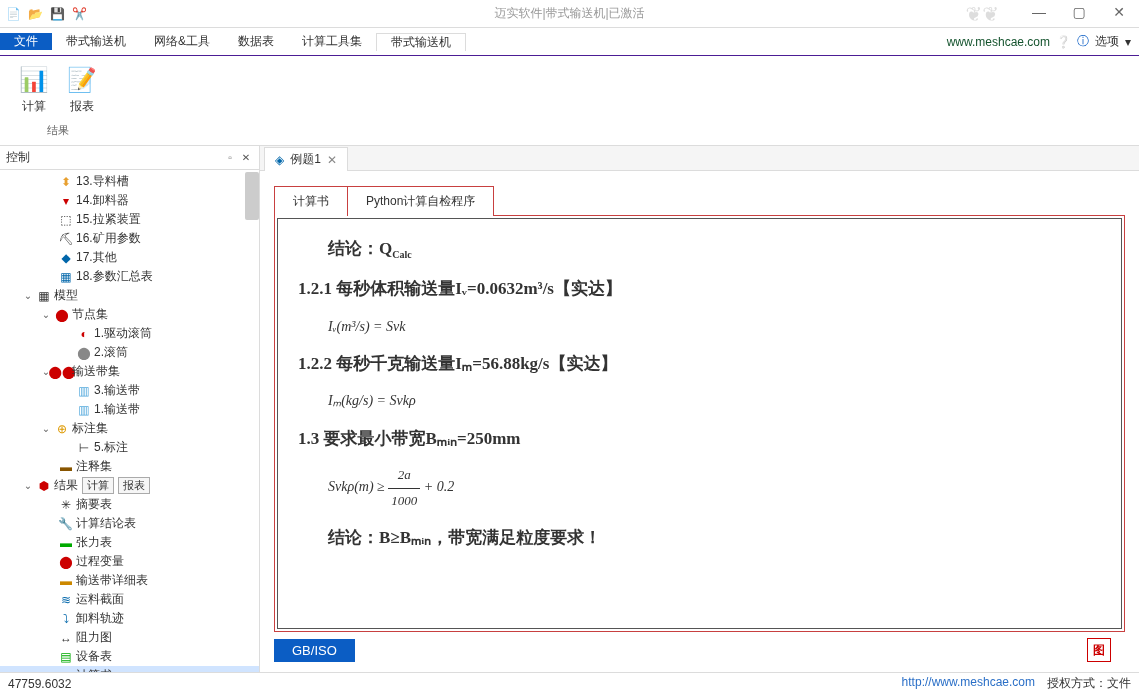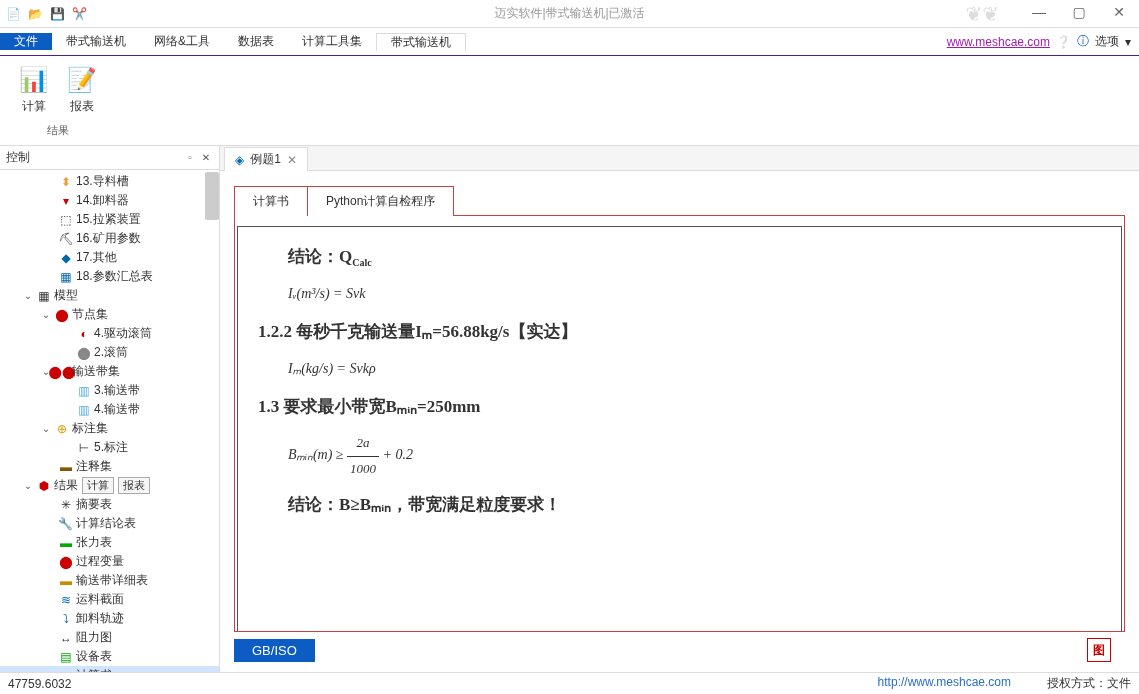--- a/index.html
+++ b/index.html
@@ -9,32 +9,32 @@
 .tb-icon { width: 20px; height: 20px; display: flex; align-items: center; justify-content: center; cursor: pointer; }
 .title-text { position: absolute; left: 50%; transform: translateX(-50%); color: #999; font-size: 12px; }
 .window-controls { position: absolute; right: 0; top: 0; display: flex; }
 .win-btn { width: 40px; height: 24px; display: flex; align-items: center; justify-content: center; cursor: pointer; font-size: 14px; color: #666; }
 .deco { position: absolute; right: 140px; top: 2px; color: #ddd; font-size: 20px; }
 
 .menubar { height: 28px; display: flex; align-items: center; border-bottom: 1px solid #4c1d95; }
 .menu-item { padding: 0 14px; display: flex; align-items: center; cursor: pointer; }
 .menu-item.active { background: #0b5dc4; color: #fff; }
 .menu-right { margin-left: auto; display: flex; align-items: center; gap: 6px; padding-right: 8px; }
-.url { color: #a21caf; text-decoration: underline; }
+.url { color: #14532d; }
 
 .ribbon { height: 90px; border-bottom: 1px solid #dcdcdc; padding: 6px 10px 2px 14px; display: flex; align-items: flex-start; }
 .ribbon-group { display: flex; flex-direction: column; align-items: center; }
 .ribbon-btns { display: flex; gap: 8px; }
 .ribbon-btn { display: flex; flex-direction: column; align-items: center; cursor: pointer; padding: 2px 4px; }
 .ribbon-icon { width: 32px; height: 32px; display: flex; align-items: center; justify-content: center; font-size: 24px; }
 .ribbon-label { font-size: 12px; margin-top: 2px; }
 .group-label { font-size: 11px; color: #666; margin-top: 6px; }
 
 .workspace { flex: 1; display: flex; overflow: hidden; }
-.panel-left { width: 220px; border-right: 1px solid #dcdcdc; display: flex; flex-direction: column; }
+.panel-left { width: 260px; border-right: 1px solid #dcdcdc; display: flex; flex-direction: column; }
 .panel-header { padding: 3px 6px; border-bottom: 1px solid #dcdcdc; display: flex; align-items: center; }
 .panel-title { flex: 1; }
 .panel-ctl { width: 14px; height: 14px; display: flex; align-items: center; justify-content: center; cursor: pointer; font-size: 10px; color: #555; margin-left: 2px; }
 .tree { flex: 1; overflow-y: auto; padding: 2px 0; position: relative; }
 .tree-scroll { position: absolute; right: 0; top: 2px; width: 14px; height: 48px; background: #ccc; border-radius: 2px; }
 .ti { display: flex; align-items: center; padding: 1px 2px; cursor: pointer; white-space: nowrap; }
 .ti.selected { background: #d0e4ff; }
 .caret { width: 12px; text-align: center; color: #666; font-size: 10px; display: inline-block; }
 .ticon { width: 16px; height: 16px; display: inline-flex; align-items: center; justify-content: center; margin: 0 2px; font-size: 12px; }
 .ti-btn { border: 1px solid #aaa; padding: 0 4px; margin-left: 4px; font-size: 11px; background: #f6f6f6; cursor: pointer; }
@@ -43,33 +43,33 @@
 .doc-tabs { display: flex; border-bottom: 1px solid #dcdcdc; background: #f5f5f5; padding-left: 4px; }
 .doc-tab { padding: 3px 10px; background: #fff; border: 1px solid #dcdcdc; border-bottom: none; display: flex; align-items: center; gap: 6px; position: relative; top: 1px; }
 .doc-close { cursor: pointer; color: #888; }
 .doc-body { flex: 1; padding: 14px 14px 10px 14px; display: flex; flex-direction: column; overflow: hidden; }
 .sub-tabs { display: flex; }
 .sub-tab { padding: 6px 18px; border: 1px solid #c84040; border-bottom: none; background: #fff; cursor: pointer; position: relative; top: 1px; }
 .sub-tab + .sub-tab { border-left: none; text-align: right; }
 .sub-tab.active { z-index: 2; }
 .sub-tab.inactive { color: #333; }
 .content-box { flex: 1; border: 1px solid #c84040; padding: 2px; overflow: hidden; }
-.content-inner { width: 100%; height: 100%; border: 1px solid #555; padding: 14px 20px; overflow-y: auto; font-family: SimSun, serif; font-size: 17px; line-height: 1.9; margin-top: 8px; }
+.content-inner { width: 100%; height: 100%; border: 1px solid #555; padding: 14px 20px; overflow-y: auto; font-family: SimSun, serif; font-size: 17px; line-height: 1.9; }
 .content-inner h3 { font-size: 17px; font-weight: bold; margin: 8px 0; font-family: SimSun, serif; }
 .formula { font-family: "Cambria Math", serif; font-style: italic; margin: 8px 0 8px 30px; font-size: 14px; }
 .sub { font-size: 10px; vertical-align: sub; }
 .frac { display: inline-block; text-align: center; vertical-align: middle; font-size: 13px; }
 .frac .num { display: block; border-bottom: 1px solid #333; padding: 0 3px; }
 .frac .den { display: block; padding: 0 3px; }
 .bottom-bar { display: flex; align-items: center; padding: 6px 14px 0 0; }
 .gbiso { background: #0b5dc4; color: #fff; padding: 4px 18px; font-size: 13px; cursor: pointer; }
 .tu-badge { margin-left: auto; width: 24px; height: 24px; border: 1px solid #c00; color: #c00; display: flex; align-items: center; justify-content: center; font-family: SimSun; font-weight: bold; }
 
 .statusbar { height: 22px; border-top: 1px solid #dcdcdc; display: flex; align-items: center; padding: 0 8px; font-size: 12px; }
-.status-right { margin-left: auto; display: flex; gap: 36px; justify-content: space-between; }
+.status-right { margin-left: auto; display: flex; gap: 12px; justify-content: space-between; }
 .status-url { color: #2a6fc7; }
 </style>
 </head>
 <body>
 
 <div class="titlebar">
   <div class="titlebar-icons">
     <span class="tb-icon">📄</span>
     <span class="tb-icon">📂</span>
     <span class="tb-icon">💾</span>
@@ -155,38 +155,38 @@
           <span class="ticon">▦</span>
           <span>模型</span>
         </div>
       <div class="ti" style="padding-left:40px">
           <span class="caret">⌄</span>
           <span class="ticon" style="color:#c00">⬤</span>
           <span>节点集</span>
         </div>
       <div class="ti" style="padding-left:74px">
           <span class="ticon" style="color:#c00">◐</span>
-          <span>4.驱动滚筒</span>
+          <span>1.驱动滚筒</span>
         </div>
       <div class="ti" style="padding-left:74px">
           <span class="ticon" style="color:#888">⬤</span>
           <span>2.滚筒</span>
         </div>
       <div class="ti" style="padding-left:40px">
           <span class="caret">⌄</span>
           <span class="ticon" style="color:#c00">⬤⬤</span>
           <span>输送带集</span>
         </div>
       <div class="ti" style="padding-left:74px">
           <span class="ticon" style="color:#5ad">▥</span>
           <span>3.输送带</span>
         </div>
       <div class="ti" style="padding-left:74px">
           <span class="ticon" style="color:#5ad">▥</span>
-          <span>4.输送带</span>
+          <span>1.输送带</span>
         </div>
       <div class="ti" style="padding-left:40px">
           <span class="caret">⌄</span>
           <span class="ticon" style="color:#d90">⊕</span>
           <span>标注集</span>
         </div>
       <div class="ti" style="padding-left:74px">
           <span class="ticon">⊢</span>
           <span>5.标注</span>
         </div>
@@ -254,26 +254,27 @@
       </div>
     </div>
     <div class="doc-body">
       <div class="sub-tabs">
         <div class="sub-tab active">计算书</div>
         <div class="sub-tab inactive">Python计算自检程序</div>
       </div>
       <div class="content-box">
         <div class="content-inner">
           <div style="margin-left:30px;font-weight:bold"><span>结论：Q</span><span class="sub">Calc</span></div>
+          <h3>1.2.1  每秒体积输送量Iᵥ=0.0632m³/s【实达】</h3>
           <div class="formula">Iᵥ(m³/s) = Svk</div>
           <h3>1.2.2  每秒千克输送量Iₘ=56.88kg/s【实达】</h3>
           <div class="formula">Iₘ(kg/s) = Svkρ</div>
           <h3>1.3  要求最小带宽Bₘᵢₙ=250mm</h3>
           <div class="formula">
-            <span>Bₘᵢₙ(m) ≥ </span><span class="frac"><span class="num">2a</span><span class="den">1000</span></span><span> + 0.2</span>
+            <span>Svkρ(m) ≥ </span><span class="frac"><span class="num">2a</span><span class="den">1000</span></span><span> + 0.2</span>
           </div>
           <div style="margin-left:30px;font-weight:bold">结论：B≥Bₘᵢₙ，带宽满足粒度要求！</div>
         </div>
       </div>
       <div class="bottom-bar">
         <div class="gbiso">GB/ISO</div>
         <div class="tu-badge">图</div>
       </div>
     </div>
   </div>

